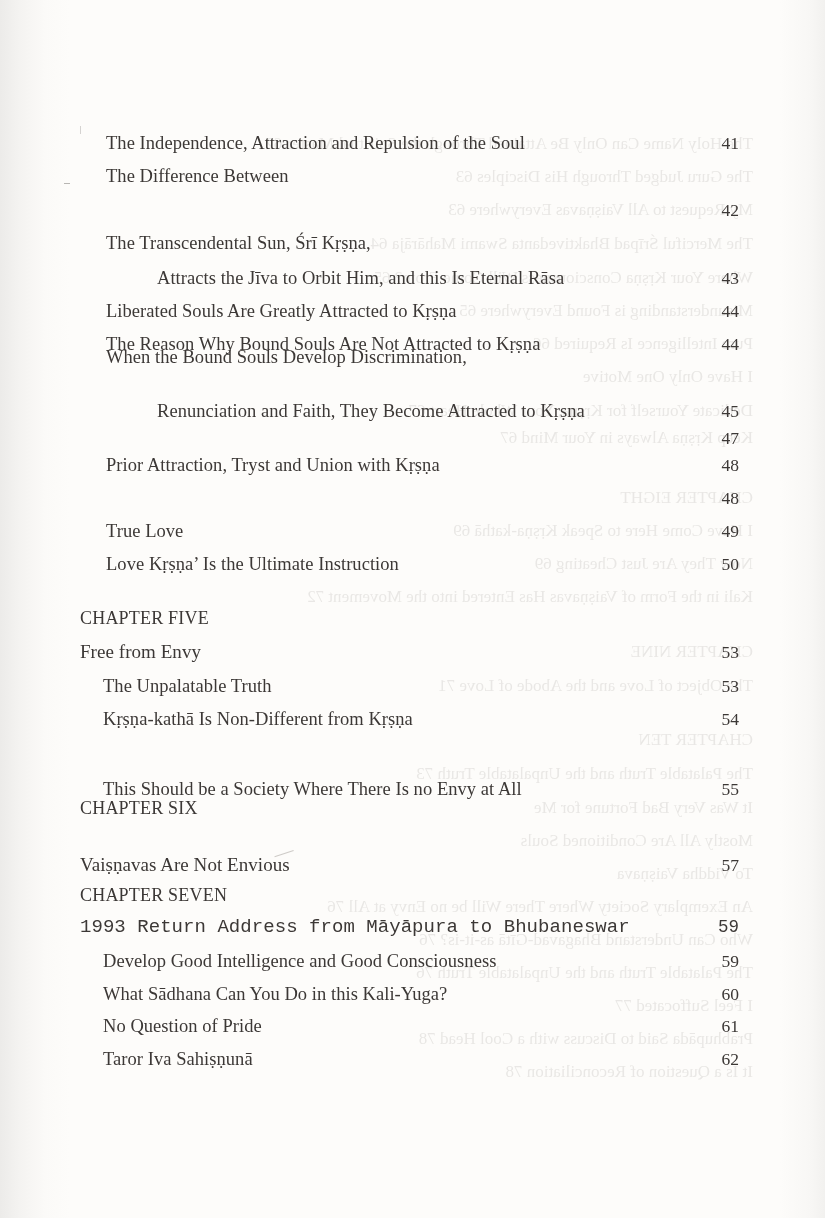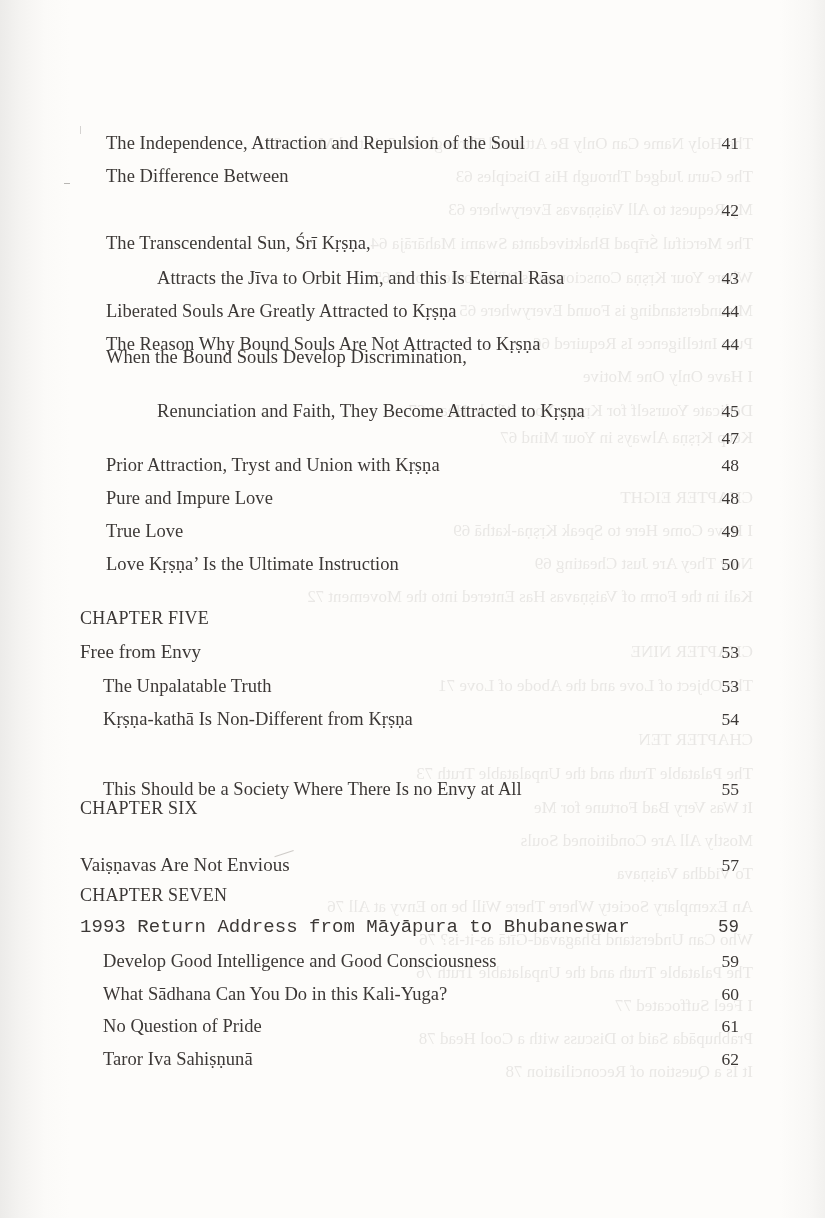--- a/index.html
+++ b/index.html
@@ -138,21 +138,20 @@
         <span class="num">45</span>
       </div>
       <div class="row" style="top: 425px;">
         <span class="num">47</span>
       </div>
       <div class="row" style="top: 452px;">
         <span class="title main">Prior Attraction, Tryst and Union with Kṛṣṇa</span>
         <span class="num">48</span>
       </div>
       <div class="row" style="top: 485px;">
-        <span class="title main">Pure and Impure Love</span>
         <span class="num">48</span>
       </div>
       <div class="row" style="top: 518px;">
         <span class="title main">True Love</span>
         <span class="num">49</span>
       </div>
       <div class="row" style="top: 551px;">
         <span class="title main">Love Kṛṣṇa’ Is the Ultimate Instruction</span>
         <span class="num">50</span>
       </div>

